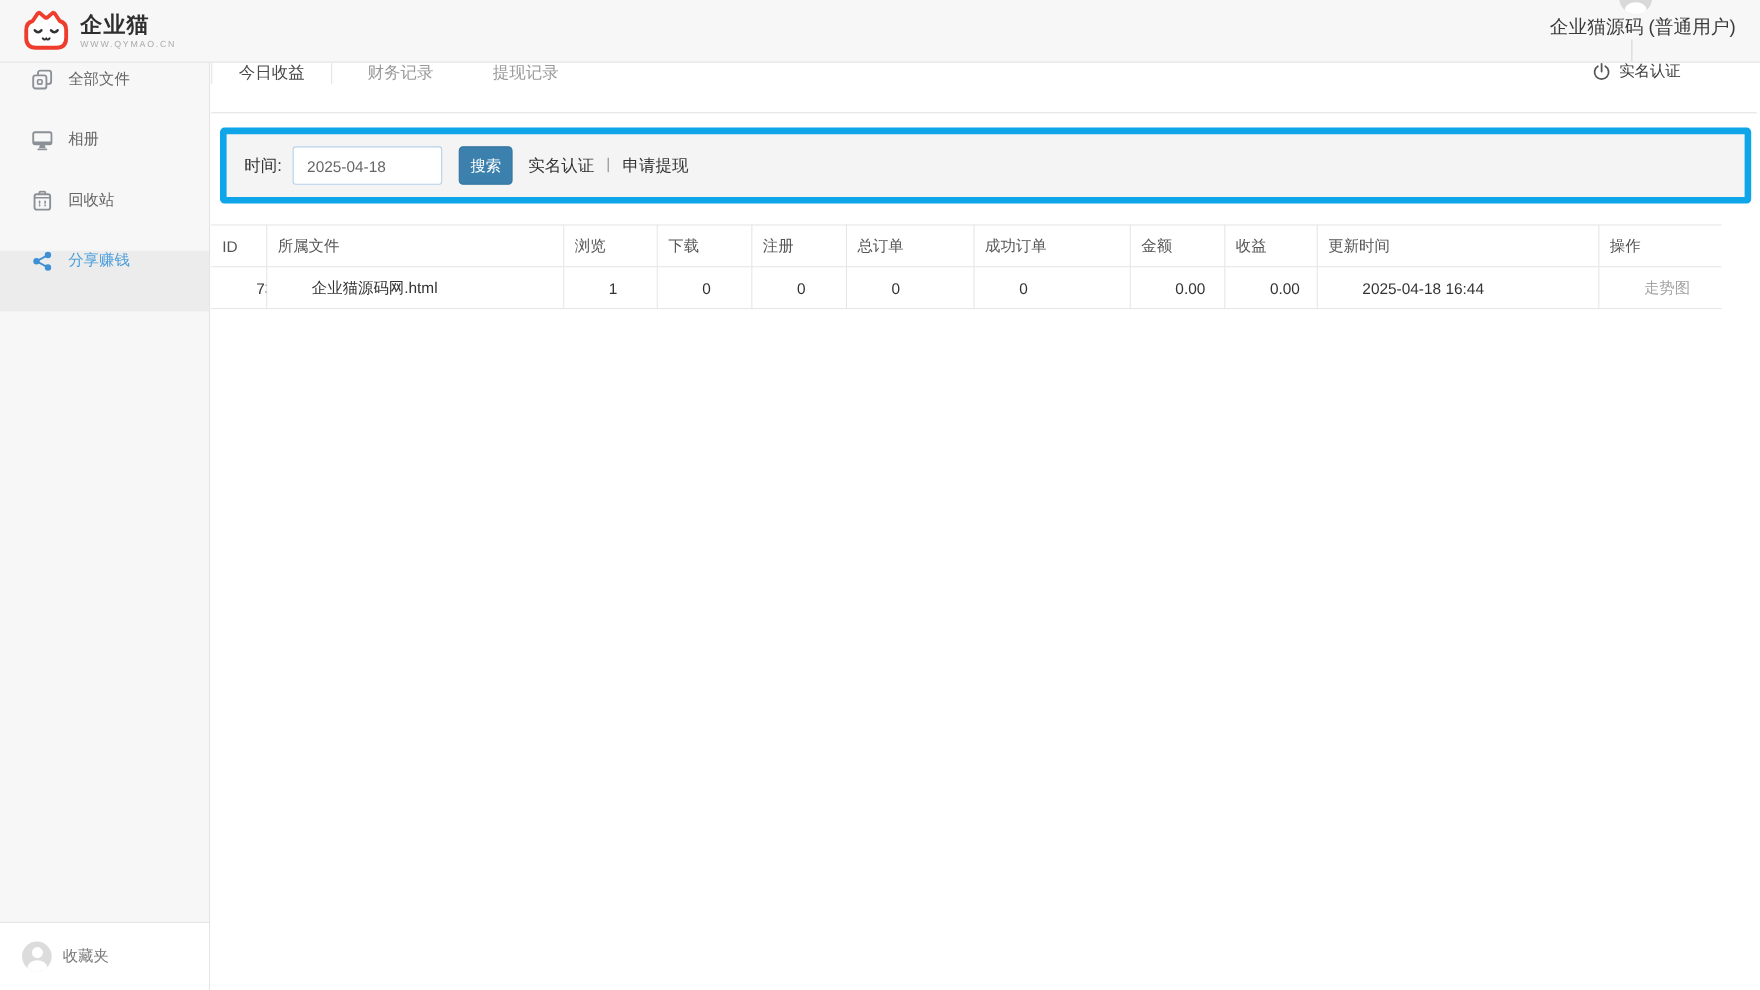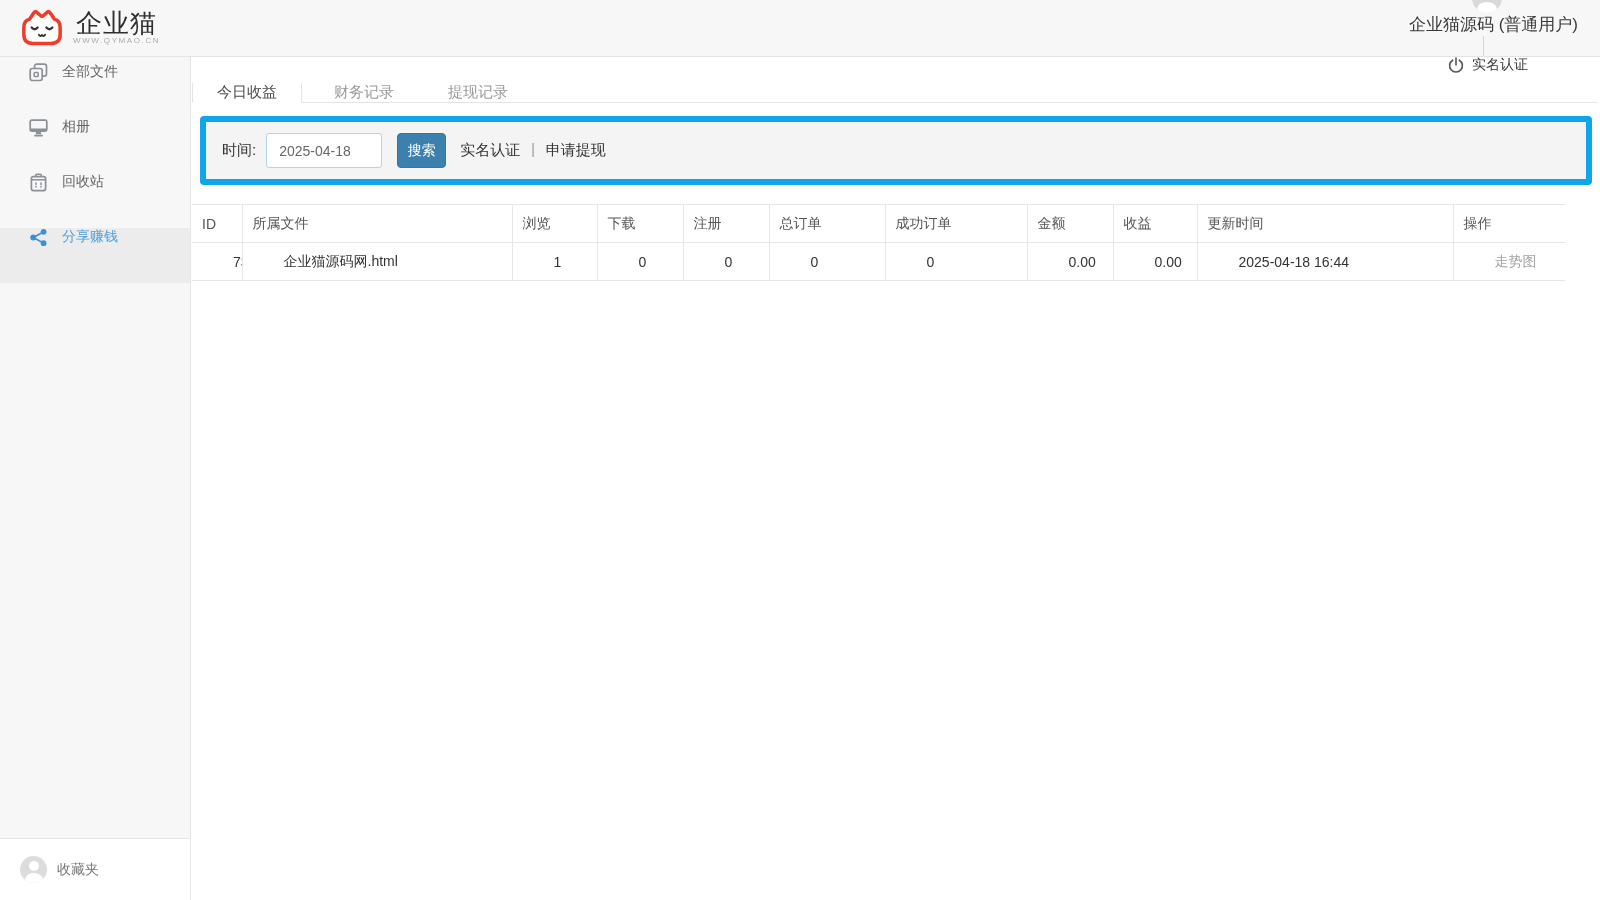--- a/index.html
+++ b/index.html
@@ -12,21 +12,21 @@
   
   .header {
     position:absolute; top:0; left:0; width:1600px; height:57px;
     background:#f7f7f7; border-bottom:1px solid #e4e4e4;
     display:flex; align-items:center; justify-content:space-between;
     padding:0 22px 0 20px; z-index:5;
   }
   .brand { display:flex; align-items:center; }
   .brand svg { display:block; }
   .brand-text { margin-left:9px; display:flex; flex-direction:column; }
-  .brand-name { font-size:26px; font-weight:normal; color:#2f2f2f; line-height:24px; letter-spacing:1px;text-align:center; }
+  .brand-name { font-size:20px; font-weight:bold; color:#2f2f2f; line-height:24px; letter-spacing:1px; }
   .brand-domain { font-size:8px; color:#aaa; letter-spacing:1.6px; margin-top:1px; }
   .header-right { display:flex; align-items:center;flex-direction:column; }
   .avatar {
     width:30px; height:30px; border-radius:50%; background:#d9d9d9;
     position:relative; overflow:hidden; flex:none;
   }
   .avatar::before { 
     content:""; position:absolute; left:50%; top:6px; width:11px; height:11px;
     margin-left:-5.5px; border-radius:50%; background:#fff;
   }
@@ -66,42 +66,42 @@
   .fav-avatar::before { content:""; position:absolute; left:50%; top:5px; width:10px; height:10px;
     margin-left:-5px; border-radius:50%; background:#fff; }
   .fav-avatar::after { content:""; position:absolute; left:50%; top:17px; width:18px; height:13px;
     margin-left:-9px; border-radius:50%; background:#fff; }
   .fav-label { font-size:14px; color:#777; margin-left:10px; }
 
   
   .content { position:absolute; top:57px; left:192px; width:1408px; height:843px; background:#fff; }
 
   .tabbar {
-    height:46px; display:flex; align-items:flex-end;
+    height:46px; display:flex; align-items:flex-start;
     border-bottom:1px solid #e4e4e4; margin-right:3px;
   }
   .tab {
     display:flex; align-items:center; font-size:15px; color:#999; cursor:pointer;
     padding:0 22px;
   }
   .tab.active {
     padding:0 24px; color:#4a4a4a; background:#fff;
     border-left:1px solid #e4e4e4; border-right:1px solid #e4e4e4;
     margin-bottom:-1px; border-bottom:1px solid #fff;
   }
   .tab + .tab { margin-left:10px; }
 
   .filter-panel {
     margin:13px 8px 0 8px; height:69px;
     background:#f4f4f4; border:6px solid #0ea5e9; border-radius:4px;
     display:flex; align-items:center; padding-left:16px;
   }
   .filter-label { font-size:15px; color:#333; }
   .date-input {
-    margin-left:10px; width:116px; height:35px;
+    margin-left:10px; width:136px; height:35px;
     border:1px solid #b5d2ea; border-radius:3px; background:#fff;
     font-size:14px; color:#666; padding:0 12px;
     font-family:"Liberation Sans","DejaVu Sans",sans-serif; outline:none;
   }
   .search-btn {
     margin-left:15px; width:49px; height:35px;
     background:#3c81ae; color:#fff; border:1px solid #35759e; border-radius:4px;
     font-size:14px; cursor:pointer;
     font-family:"Liberation Sans","DejaVu Sans",sans-serif;
   }

